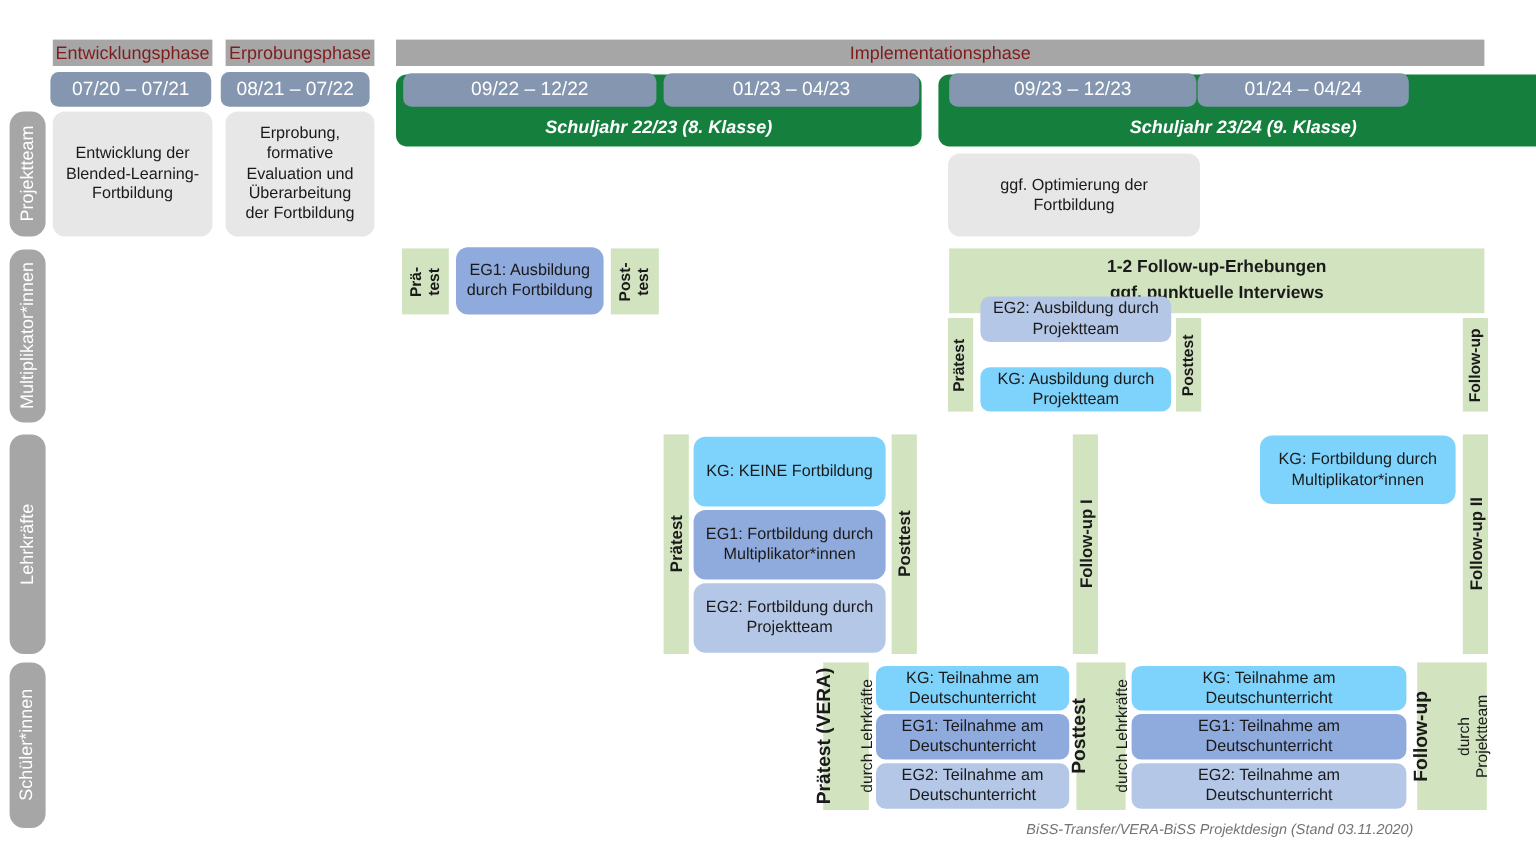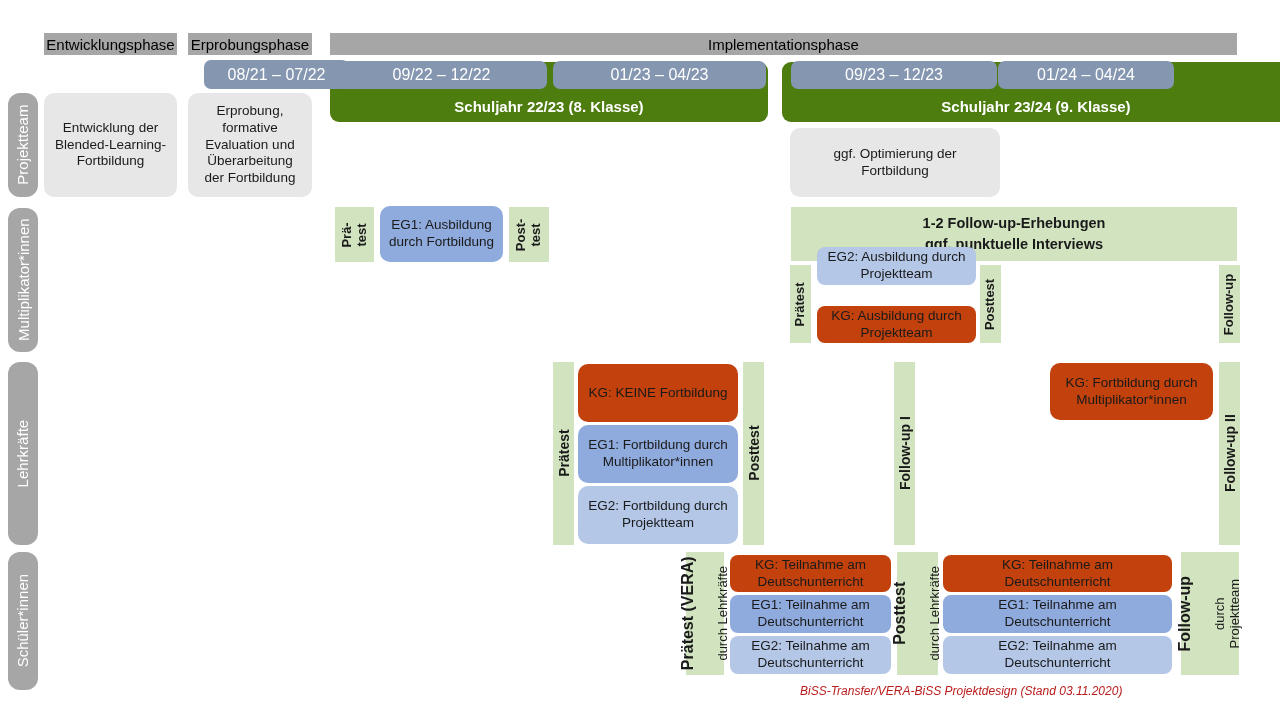--- a/index.html
+++ b/index.html
@@ -3,63 +3,64 @@
 <meta charset="utf-8">
 <style>
   html,body{margin:0;padding:0;background:#fff;}
   #canvas{
     position:relative;width:1280px;height:720px;background:#ffffff;
     font-family:"Liberation Sans","DejaVu Sans",sans-serif;color:#1a1a1a;overflow:hidden;
   }
   .abs{position:absolute;box-sizing:border-box;}
   .cc{display:flex;align-items:center;justify-content:center;text-align:center;}
   
-  .phase{background:#a6a6a6;color:#000000;font-size:15px;}
+  .phase{background:#a6a6a6;color:#7f1d1d;font-size:15px;}
   
   .date{background:#8496b0;color:#ffffff;font-size:16px;border-radius:7px;z-index:3;}
   
-  .year{background:#4d7c0f;border-radius:9px;z-index:1;}
+  .year{background:#15803d;border-radius:9px;z-index:1;font-style:italic;}
   .year .yr-label{position:absolute;left:0;right:0;bottom:7px;text-align:center;color:#ffffff;font-weight:bold;font-size:15px;}
   
   .rowlab{background:#a6a6a6;color:#ffffff;border-radius:12px;font-size:15px;}
   
   .box{border-radius:10px;font-size:13.5px;line-height:1.25;padding:4px 8px;}
   .lgray{background:#e8e7e7;}
-  .kgray{background:#c2410c;}
+  .kgray{background:#7dd3fc;}
   .blue1{background:#8faadc;}
   .blue2{background:#b4c7e7;}
   .green{background:#d2e3c0;border-radius:0;}
   .greenbox{background:#d2e3c0;font-weight:bold;font-size:14.5px;line-height:1.45;}
   
   .vwrap{display:flex;align-items:center;justify-content:center;overflow:visible;}
   .vtext{flex:0 0 auto;width:max-content;transform:rotate(-90deg);text-align:center;line-height:1.15;white-space:pre-line;}
   .vb{font-weight:bold;}
   .gv{font-size:13px;font-weight:bold;}
   .gv14{font-size:14px;font-weight:bold;}
   .sub{font-weight:normal;font-size:13px;}
   .pre{white-space:pre-line;}
-  .caption{font-style:italic;font-size:12px;color:#b91c1c;text-align:left;}
+  .caption{font-style:italic;font-size:12px;color:#737373;text-align:center;}
 </style>
 </head>
 <body>
 
 <div id="canvas">
 
   <div class="abs phase cc" style="left:44px;top:33px;width:133px;height:22px">Entwicklungsphase</div>
   <div class="abs phase cc" style="left:188px;top:33px;width:124px;height:22px">Erprobungsphase</div>
   <div class="abs phase cc" style="left:330px;top:33px;width:907px;height:22px">Implementationsphase</div>
 
   <div class="abs year" style="left:330px;top:62px;width:438px;height:60px">
     <div class="yr-label">Schuljahr 22/23 (8. Klasse)</div>
   </div>
   <div class="abs year" style="left:782px;top:62px;width:508px;height:60px">
     <div class="yr-label">Schuljahr 23/24 (9. Klasse)</div>
   </div>
 
-  <div class="abs date cc" style="left:204px;top:60px;width:145px;height:29px">08/21 – 07/22</div>
+  <div class="abs date cc" style="left:42px;top:60px;width:134px;height:29px">07/20 – 07/21</div>
+  <div class="abs date cc" style="left:184px;top:60px;width:124px;height:29px">08/21 – 07/22</div>
   <div class="abs date cc" style="left:336px;top:61px;width:211px;height:28px">09/22 – 12/22</div>
   <div class="abs date cc" style="left:553px;top:61px;width:213px;height:28px">01/23 – 04/23</div>
   <div class="abs date cc" style="left:791px;top:61px;width:206px;height:28px">09/23 – 12/23</div>
   <div class="abs date cc" style="left:998px;top:61px;width:176px;height:28px">01/24 – 04/24</div>
 
   <div class="abs rowlab vwrap" style="left:8px;top:93px;width:30px;height:104px">
     <div class="vtext">Projektteam</div>
   </div>
   <div class="abs rowlab vwrap" style="left:8px;top:208px;width:30px;height:144px">
     <div class="vtext">Multiplikator*innen</div>

